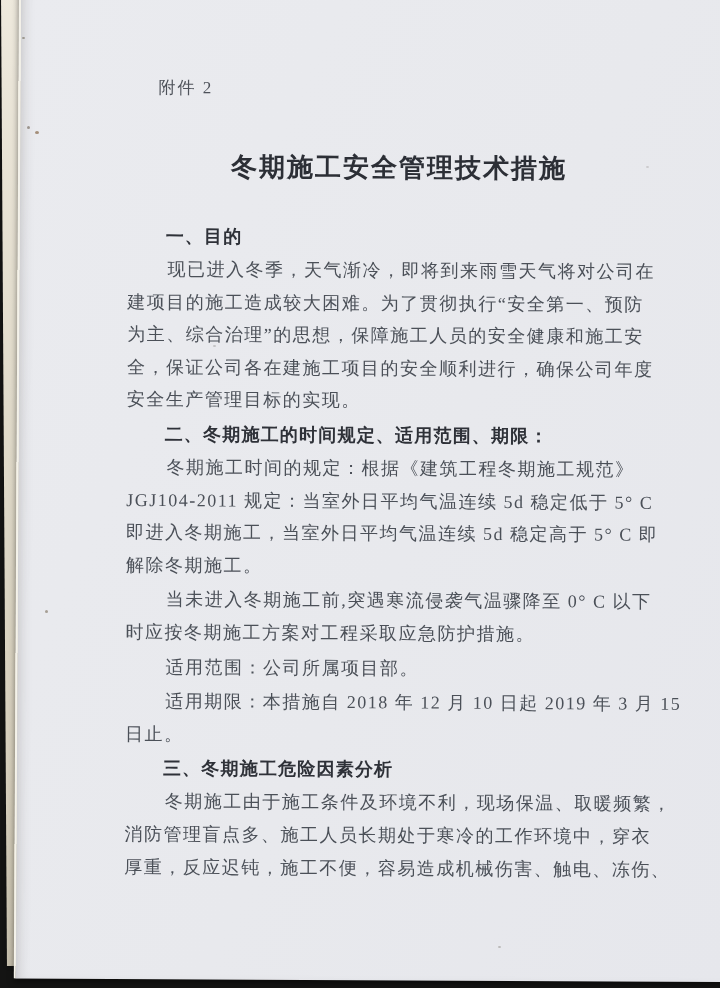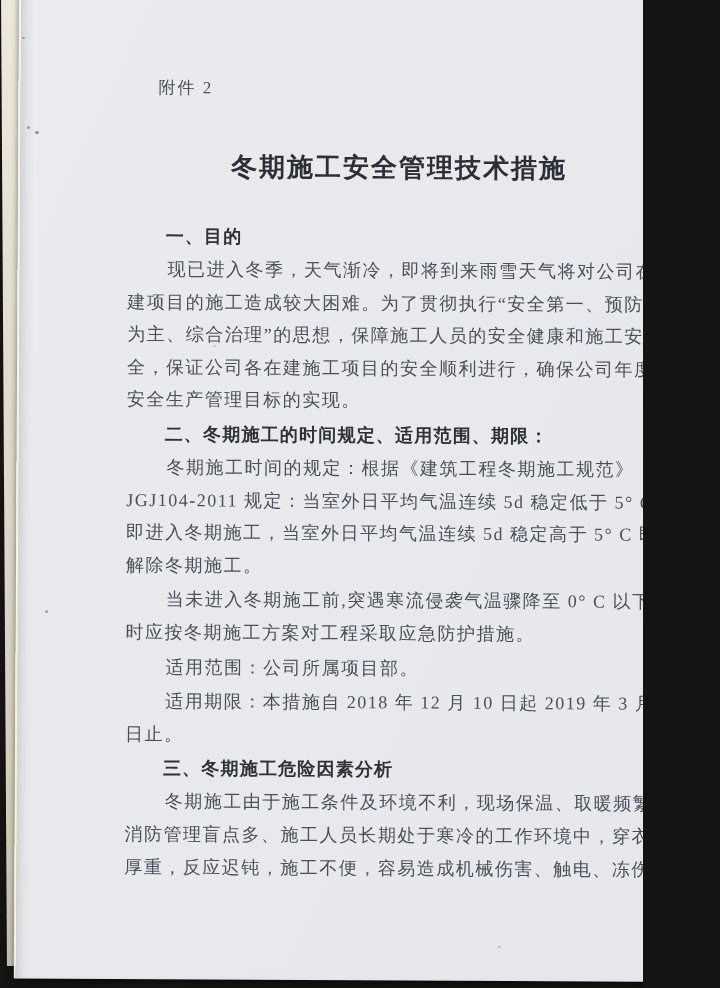--- a/index.html
+++ b/index.html
@@ -1,21 +1,21 @@
 <!DOCTYPE html>
 <html lang="zh"><head>
 <meta charset="utf-8">
 <style>
   html,body{margin:0;padding:0;}
   body{
     width:720px;height:988px;overflow:hidden;
     font-family:"Liberation Serif","DejaVu Serif",serif;
     background:#141413;
   }
-  .scan{position:relative;width:643px;height:988px;background:#141413;overflow:hidden;}
+  .scan{position:relative;width:720px;height:988px;background:#141413;overflow:hidden;}
 
   
   .underpage{
     position:absolute;left:1px;top:-10px;width:30px;height:976px;
     background:linear-gradient(180deg,#eee9dd 0%,#e2dccc 40%,#d6cfbc 80%,#c8c1ae 100%);
     transform:rotate(-0.35deg);transform-origin:top left;
     box-shadow:0 0 4px rgba(0,0,0,0.35);
   }
 
   

